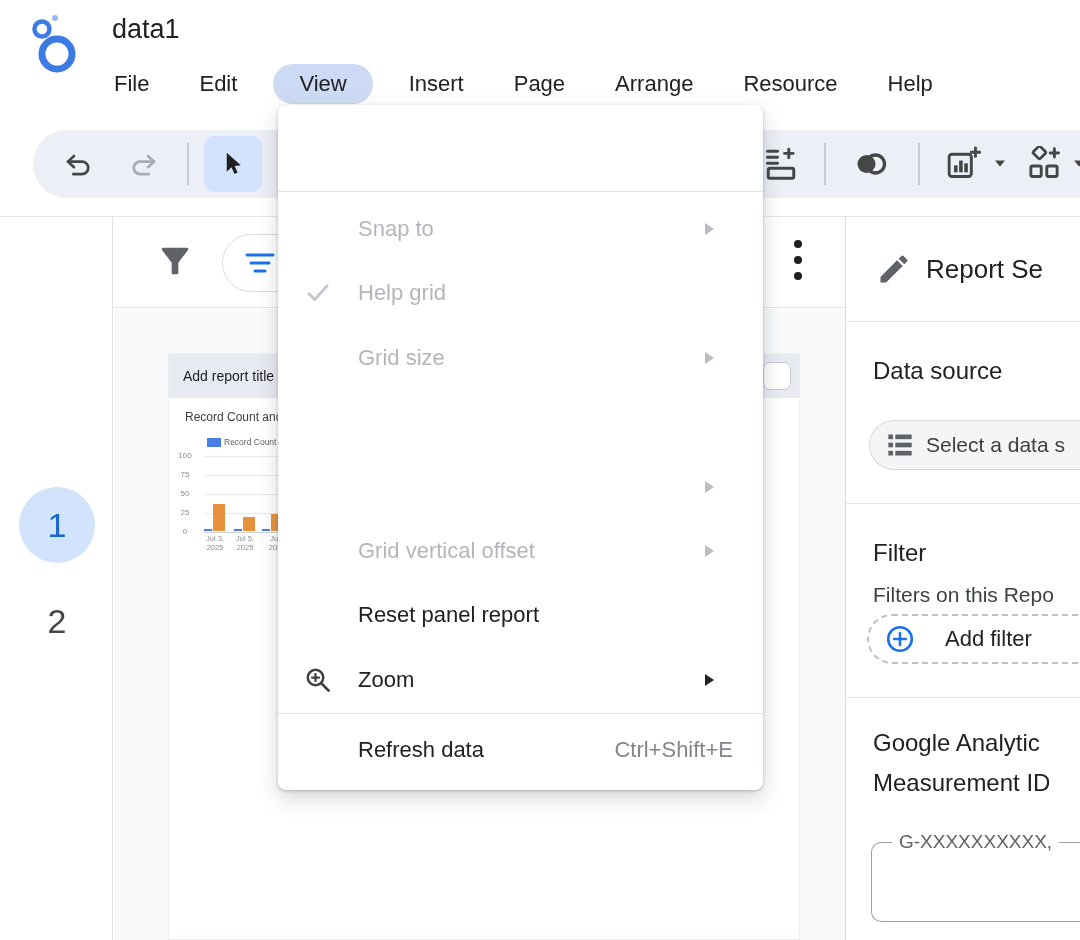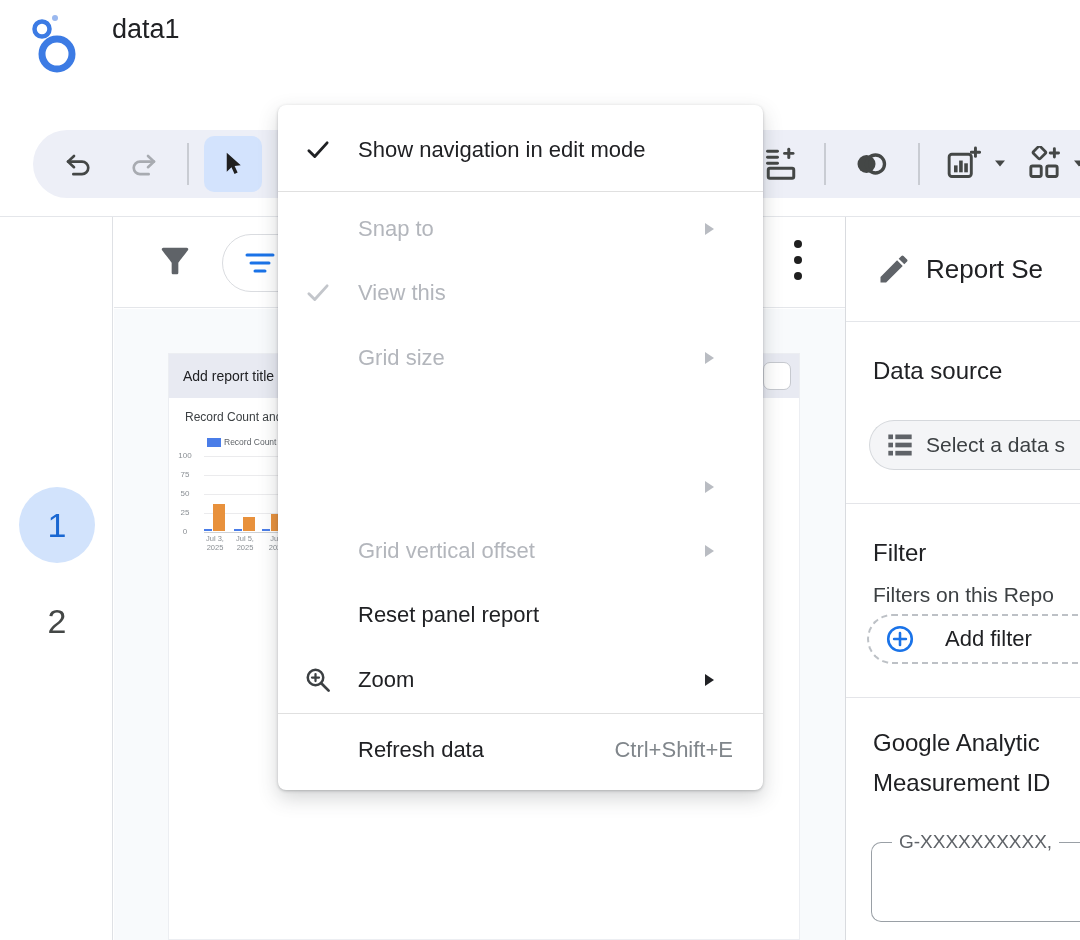--- a/index.html
+++ b/index.html
@@ -94,20 +94,30 @@
 <div class="stage">
 
   <svg class="abs" style="left:30px;top:12px" width="52" height="62" viewBox="0 0 52 62">
     <circle cx="27" cy="42" r="15" fill="none" stroke="#3c7be4" stroke-width="7"></circle>
     <circle cx="12" cy="17" r="7.5" fill="none" stroke="#3c7be4" stroke-width="4.5"></circle>
     <circle cx="25" cy="6" r="3" fill="#9ab8ef"></circle>
     <circle cx="17" cy="11" r="1.8" fill="#3c7be4"></circle>
   </svg>
   <div class="abs doc-title">data1</div>
 
+  <div class="abs menubar">
+    <div class="mitem">File</div>
+    <div class="mitem">Edit</div>
+    <div class="mitem active">View</div>
+    <div class="mitem">Insert</div>
+    <div class="mitem">Page</div>
+    <div class="mitem">Arrange</div>
+    <div class="mitem">Resource</div>
+    <div class="mitem">Help</div>
+  </div>
 
   <div class="abs toolbar-bg"></div>
 
   <div class="abs tool-ic" style="left:60px">
     <svg width="32" height="32" viewBox="0 0 24 24">
       <path d="M9 6 L4.5 10.2 L9 14.4" fill="none" stroke="#444746" stroke-width="2" stroke-linecap="round" stroke-linejoin="round"></path>
       <path d="M4.5 10.2 H15 a4.7 4.7 0 0 1 0 9.4 H8.5" fill="none" stroke="#444746" stroke-width="2" stroke-linecap="round"></path>
     </svg>
   </div>
   <div class="abs tool-ic" style="left:126px">
@@ -294,47 +304,39 @@
 
     <div class="rp-sec-h" style="left:27px;top:512px">Google Analytic</div>
     <div class="rp-sec-h" style="left:27px;top:552px">Measurement ID</div>
     <div class="ga-input">
       <span class="ga-label">G-XXXXXXXXXX,</span>
     </div>
   </div>
 
   <div class="abs vmenu">
 
-    <div class="vm-row" style="top:13px">
-      <span class="vm-ic">
-        <svg width="26" height="26" viewBox="0 0 20 20">
-          <polyline points="3,10.5 7.5,15 17,4.5" fill="none" stroke="#202124" stroke-width="2.2" stroke-linecap="round" stroke-linejoin="round"></polyline>
-        </svg>
-      </span>
-      <span class="vm-label">Show navigation in edit mode</span>
-    </div>
     <div class="vm-div" style="top:86px"></div>
 
     <div class="vm-row" style="top:92px">
       <span class="vm-ic"></span>
       <span class="vm-label dim">Snap to</span>
       <span class="vm-arrow">
           <svg width="12" height="16" viewBox="0 0 12 16">
             <polygon points="2,2 11,8 2,14" fill="#b9bcc2"></polygon>
           </svg>
         </span>
     </div>
 
     <div class="vm-row" style="top:156px">
       <span class="vm-ic">
         <svg width="26" height="26" viewBox="0 0 20 20">
           <polyline points="3,10.5 7.5,15 17,4.5" fill="none" stroke="#c3c6cb" stroke-width="2.2" stroke-linecap="round" stroke-linejoin="round"></polyline>
         </svg>
       </span>
-      <span class="vm-label dim">View this</span>
+      <span class="vm-label dim">Help grid</span>
     </div>
 
     <div class="vm-row" style="top:221px">
       <span class="vm-ic"></span>
       <span class="vm-label dim">Grid size</span>
       <span class="vm-arrow">
           <svg width="12" height="16" viewBox="0 0 12 16">
             <polygon points="2,2 11,8 2,14" fill="#b9bcc2"></polygon>
           </svg>
         </span>

